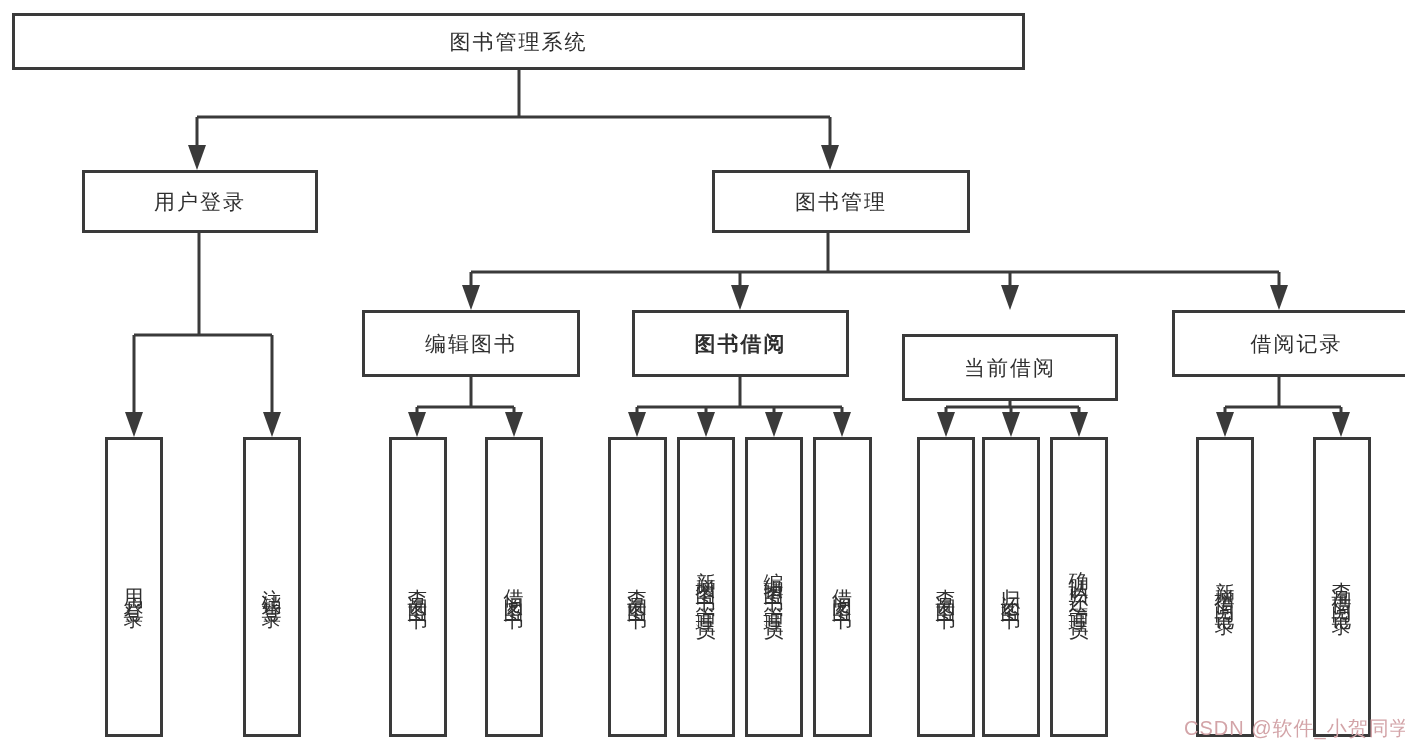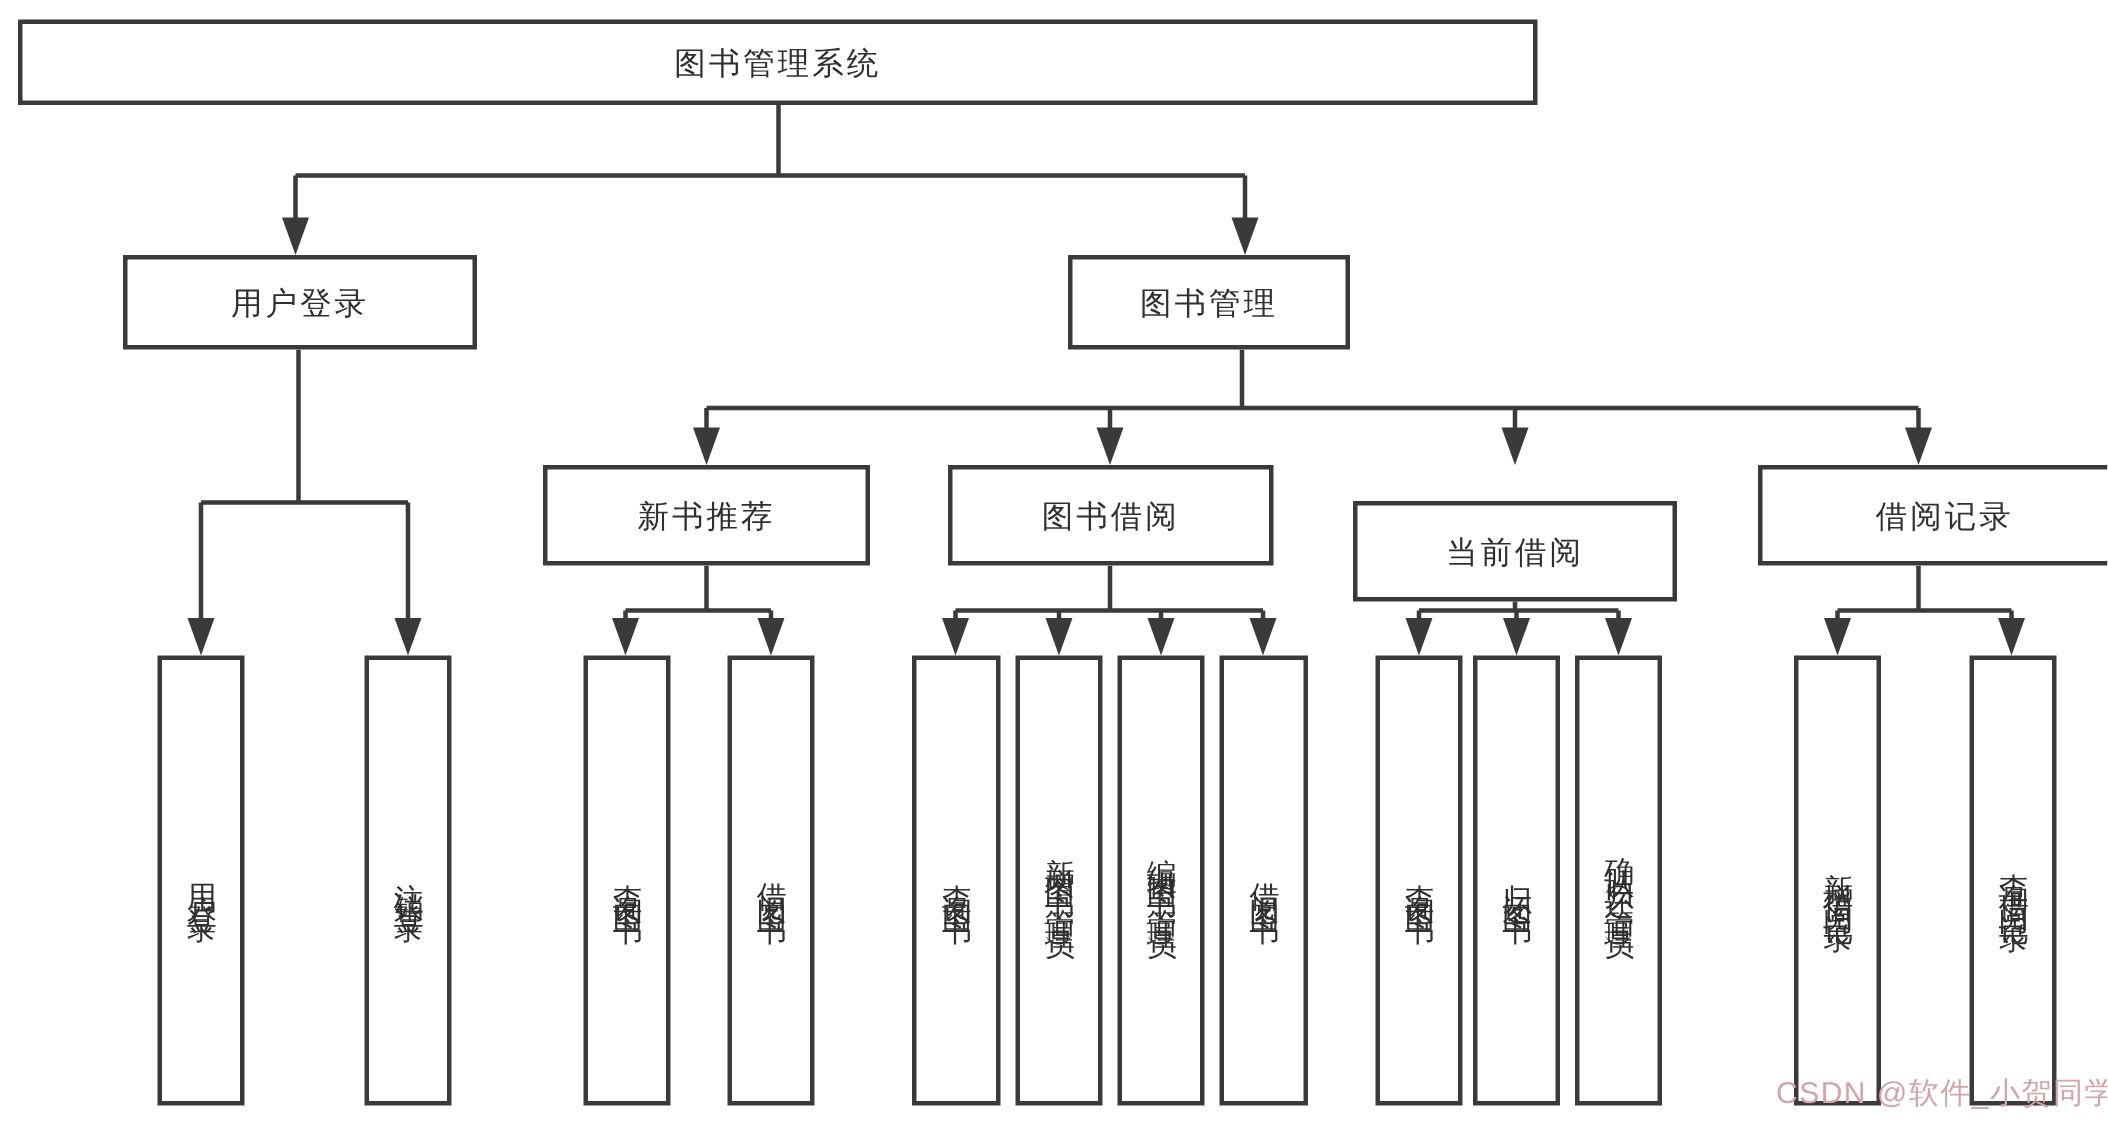--- a/index.html
+++ b/index.html
@@ -103,28 +103,28 @@
     </g>
   </svg>
 
   <div class="box" style="left:12px; top:13px; width:1013px; height:57px;">
     <span class="lbl">图书管理系统</span>
   </div>
 
   <div class="box" style="left:82px; top:170px; width:236px; height:63px;">
     <span class="lbl">用户登录</span>
   </div>
-  <div class="box" style="left:712px; top:170px; width:188px; height:63px;justify-content:center;">
+  <div class="box" style="left:712px; top:170px; width:258px; height:63px;justify-content:center;">
     <span class="lbl">图书管理</span>
   </div>
 
   <div class="box" style="left:362px; top:310px; width:218px; height:67px;">
-    <span class="lbl">新书推荐</span>
+    <span class="lbl">编辑图书</span>
   </div>
-  <div class="box" style="left:632px; top:310px; width:217px; height:67px;">
+  <div class="box" style="left:632px; top:310px; width:217px; height:67px;font-weight:bold;">
     <span class="lbl">图书借阅</span>
   </div>
   <div class="box" style="left:902px; top:310px; width:216px; height:67px;margin-top:24px;">
     <span class="lbl">当前借阅</span>
   </div>
   <div class="box" style="left:1172px; top:310px; width:249px; height:67px;">
     <span class="lbl">借阅记录</span>
   </div>
 
   <div class="box v" style="left:105px; top:437px; width:58px; height:300px;">

